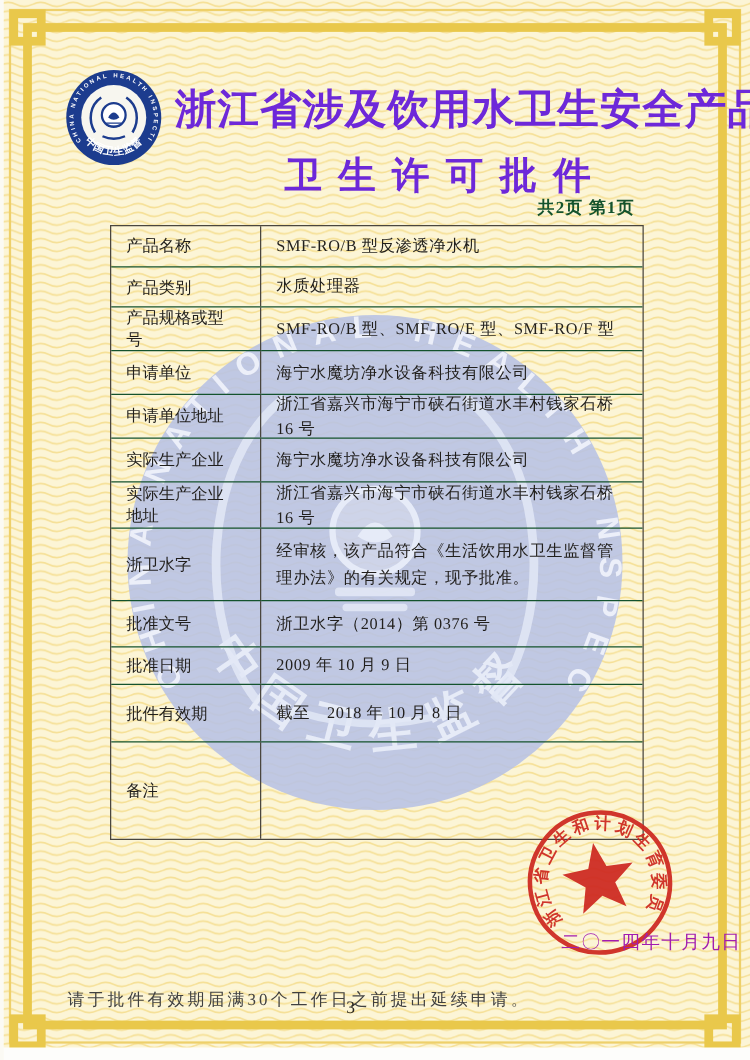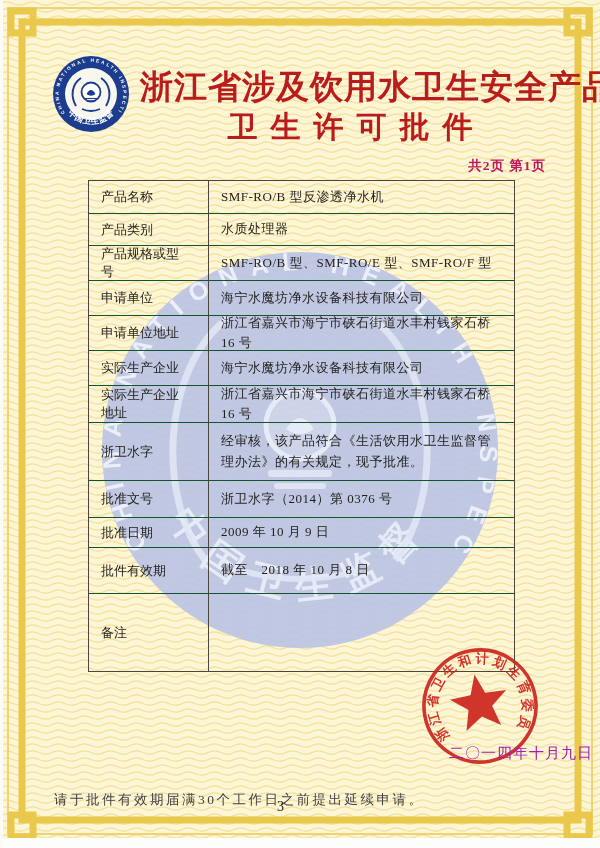--- a/index.html
+++ b/index.html
@@ -1,27 +1,27 @@
 <!DOCTYPE html>
 <html><head>
 <meta charset="utf-8">
 <style>
   html,body{margin:0;padding:0;}
   body{width:600px;height:848px;position:relative;overflow:hidden;
        background:#fcf5d6;font-family:"Liberation Serif",serif;}
   .abs{position:absolute;}
   
-  .title-wrap{left:140px;top:68px;width:420px;text-align:center;color:#b91c1c;}
+  .title-wrap{left:140px;top:68px;width:420px;text-align:center;color:#6d28d9;}
   .title-line1{font-family:"Liberation Sans",sans-serif;font-weight:700;
                font-size:33px;line-height:38px;letter-spacing:1px;white-space:nowrap;}
   .title-line2{font-family:"Liberation Sans",sans-serif;font-weight:700;
                font-size:30px;line-height:36px;letter-spacing:13px;padding-left:13px;
-               margin-top:3px;white-space:nowrap;}
-  .page-info{left:430px;top:157px;width:116px;text-align:right;font-size:13.5px;
-             font-weight:700;color:#be185d;letter-spacing:1px;}
+               margin-top:17px;white-space:nowrap;}
+  .page-info{left:430px;top:157px;width:116px;text-align:left;font-size:13.5px;
+             font-weight:700;color:#14532d;letter-spacing:1px;}
   
   .tbl{left:88px;top:180px;width:425px;border:1.6px solid #4a463e;
        display:grid;grid-template-columns:120px 1fr;
        grid-template-rows:32px 32px 35px 35px 35px 35px 37px 58px 37px 30px 46px 78px;
        color:#211f1c;background:transparent;}
   .cell{display:flex;align-items:center;font-size:13px;letter-spacing:0.5px;
         padding:2px 10px 2px 12px;border-top:1px solid #14532d;overflow:hidden;}
   .cell.lab{border-right:1px solid #4a463e;letter-spacing:0;padding-right:19px;}
   .cell.r0{border-top:none;}
   .cell.val{line-height:1.55;}

